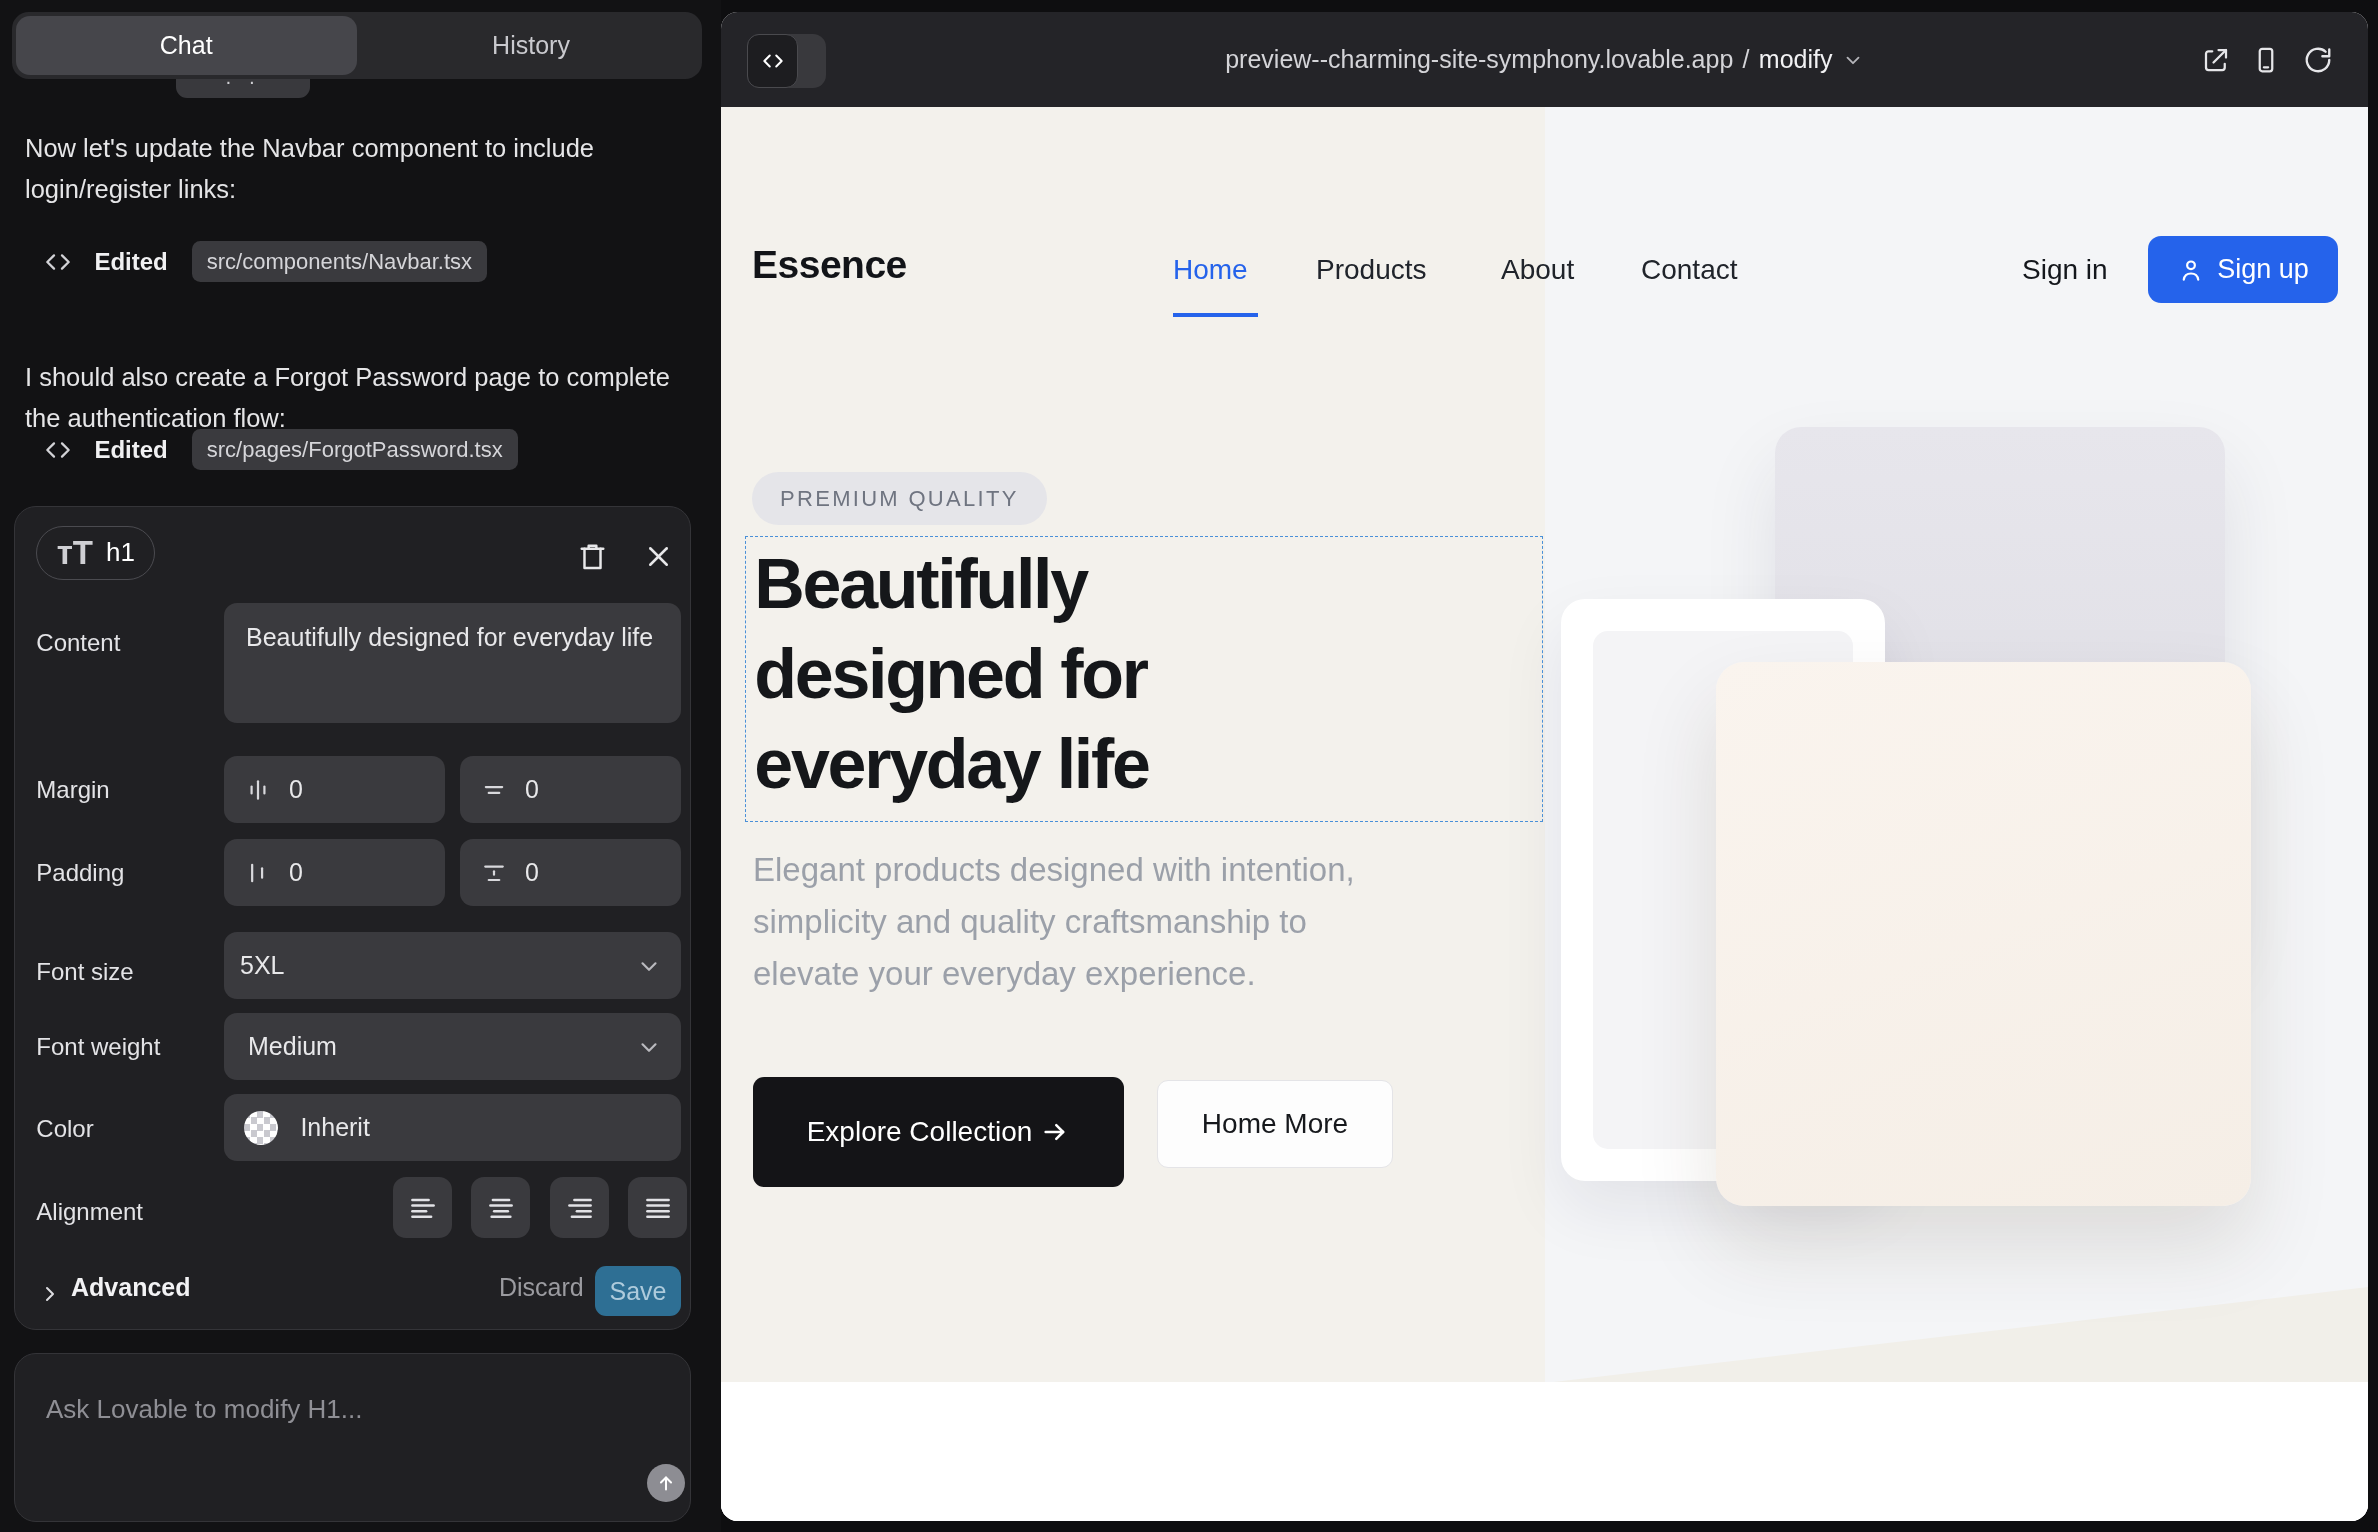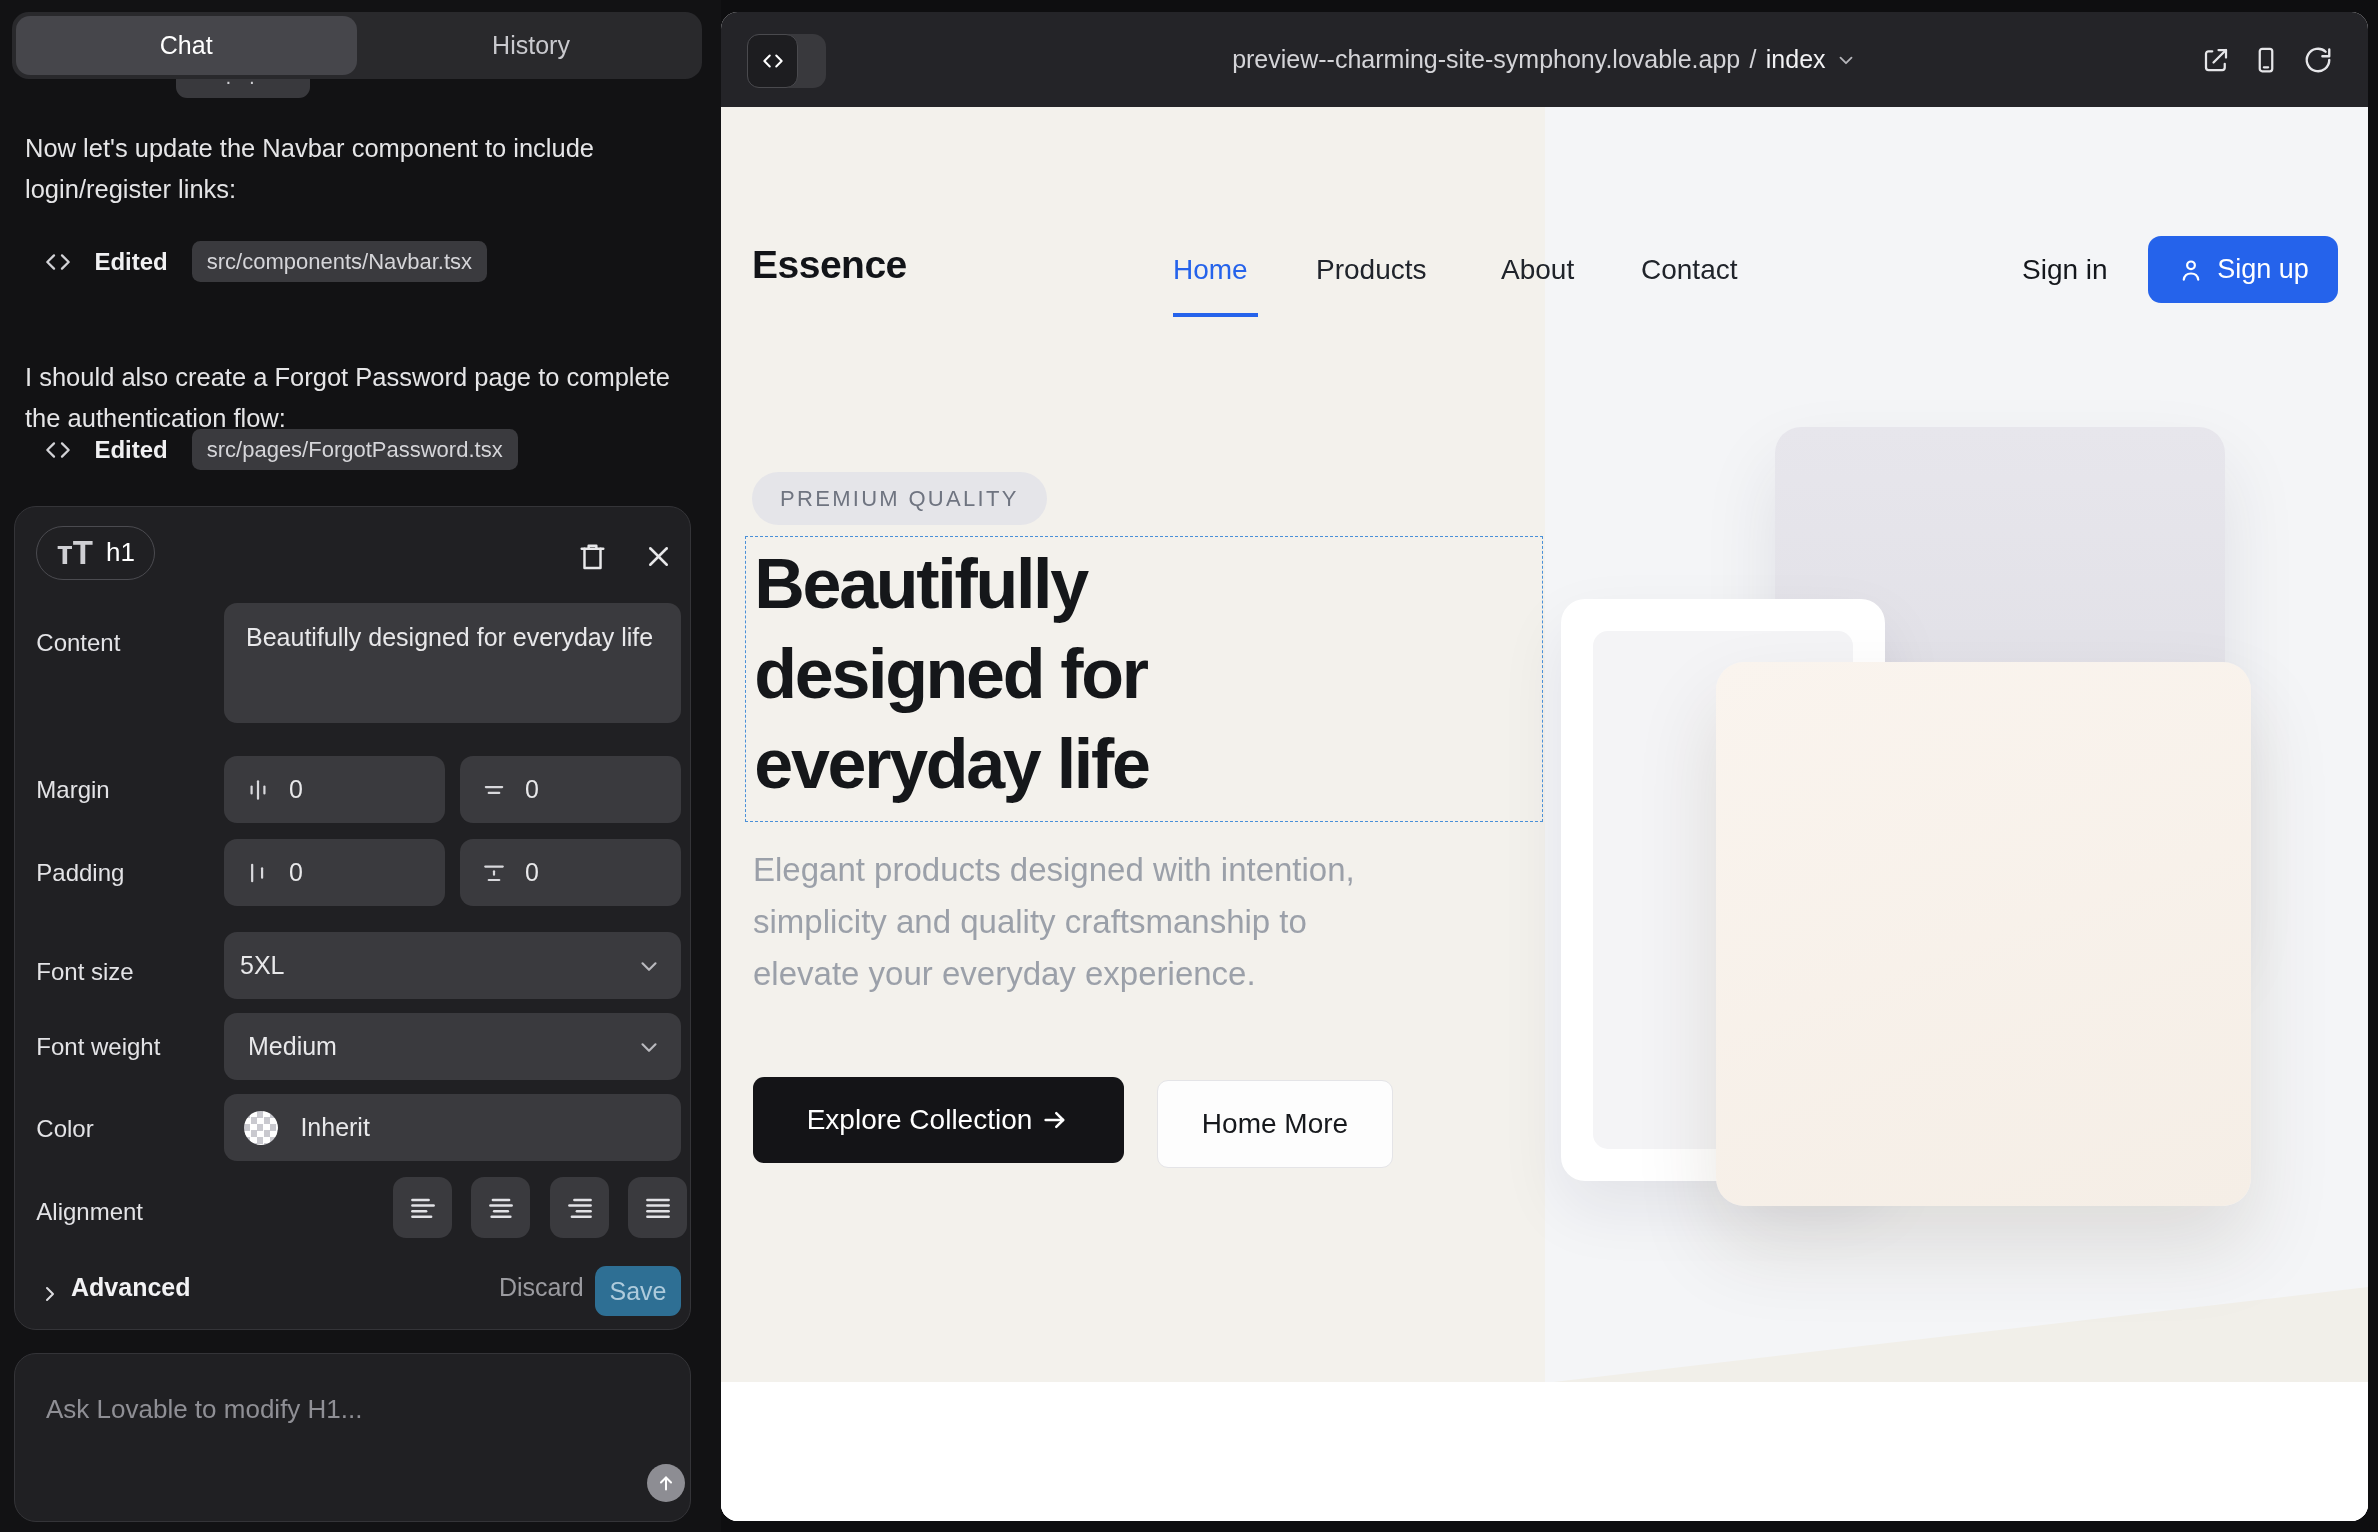--- a/index.html
+++ b/index.html
@@ -95,21 +95,21 @@
           justify-content:center; gap:12px; }
 
   .badge { position:absolute; left:31px; top:365px; height:53px; padding:0 28px;
           background:#e5e5e9; border-radius:27px; display:flex; align-items:center;
           color:#6f7480; font-size:22px; letter-spacing:2.3px; }
   .sel-box { position:absolute; left:24px; top:429px; width:798px; height:286px;
           border:1.9px dashed #4a90d8; }
   .headline { position:absolute; left:8.3px; top:1.9px; font-size:70px; line-height:90px; font-weight:600;
           color:#15171a; letter-spacing:-2.3px; }
   .desc { position:absolute; left:32px; top:737px; font-size:33px; line-height:52px; color:#9ba0a9; }
-  .cta-dark { position:absolute; left:32px; top:970px; width:371px; height:86px; background:#141417;
+  .cta-dark { position:absolute; left:32px; top:970px; width:371px; height:110px; background:#141417;
           border-radius:11px; color:#fff; font-size:28px; display:flex; align-items:center;
           justify-content:center; gap:8px; }
   .cta-light { position:absolute; left:436px; top:973px; width:236px; height:88px; background:#fdfdfd;
           border:1.4px solid #e4e4e7; border-radius:11px; color:#16181c; font-size:28px;
           display:flex; align-items:center; justify-content:center; }
 
   .card-gray { position:absolute; left:1054px; top:320px; width:450px; height:515px; border-radius:26px;
           background:linear-gradient(180deg,#e7e6ec,#dddce3); box-shadow:0 37px 74px rgba(40,40,70,.10); }
   .card-white { position:absolute; left:840px; top:492px; width:324px; height:582px; border-radius:24px;
           background:#fff; box-shadow:0 28px 65px rgba(30,30,60,.08); }
@@ -327,21 +327,21 @@
         <div class="seg">
           <svg width="26" height="26" viewBox="0 0 24 24" fill="none" stroke="currentColor" stroke-width="1.9" stroke-linecap="round" stroke-linejoin="round">
               <path d="M9 7l-5 5 5 5"></path>
               <path d="M15 7l5 5-5 5"></path>
             </svg>
         </div>
       </div>
       <div class="url">
         <span>preview--charming-site-symphony.lovable.app</span>
         <span>/</span>
-        <span class="page">index</span>
+        <span class="page">modify</span>
         <span style="color:#b5b5ba;">
           <svg width="22" height="22" viewBox="0 0 24 24" fill="none" stroke="currentColor" stroke-width="2" stroke-linecap="round" stroke-linejoin="round">
               <path d="M6 9.5l6 6 6-6"></path>
             </svg>
         </span>
       </div>
       <span class="chrome-ic" style="left:1480px;">
         <svg width="30" height="30" viewBox="0 0 24 24" fill="none" stroke="currentColor" stroke-width="1.8" stroke-linecap="round" stroke-linejoin="round">
             <path d="M9 5H6a2 2 0 0 0-2 2v11a2 2 0 0 0 2 2h11a2 2 0 0 0 2-2v-3"></path>
             <path d="M14 4h6v6"></path>

